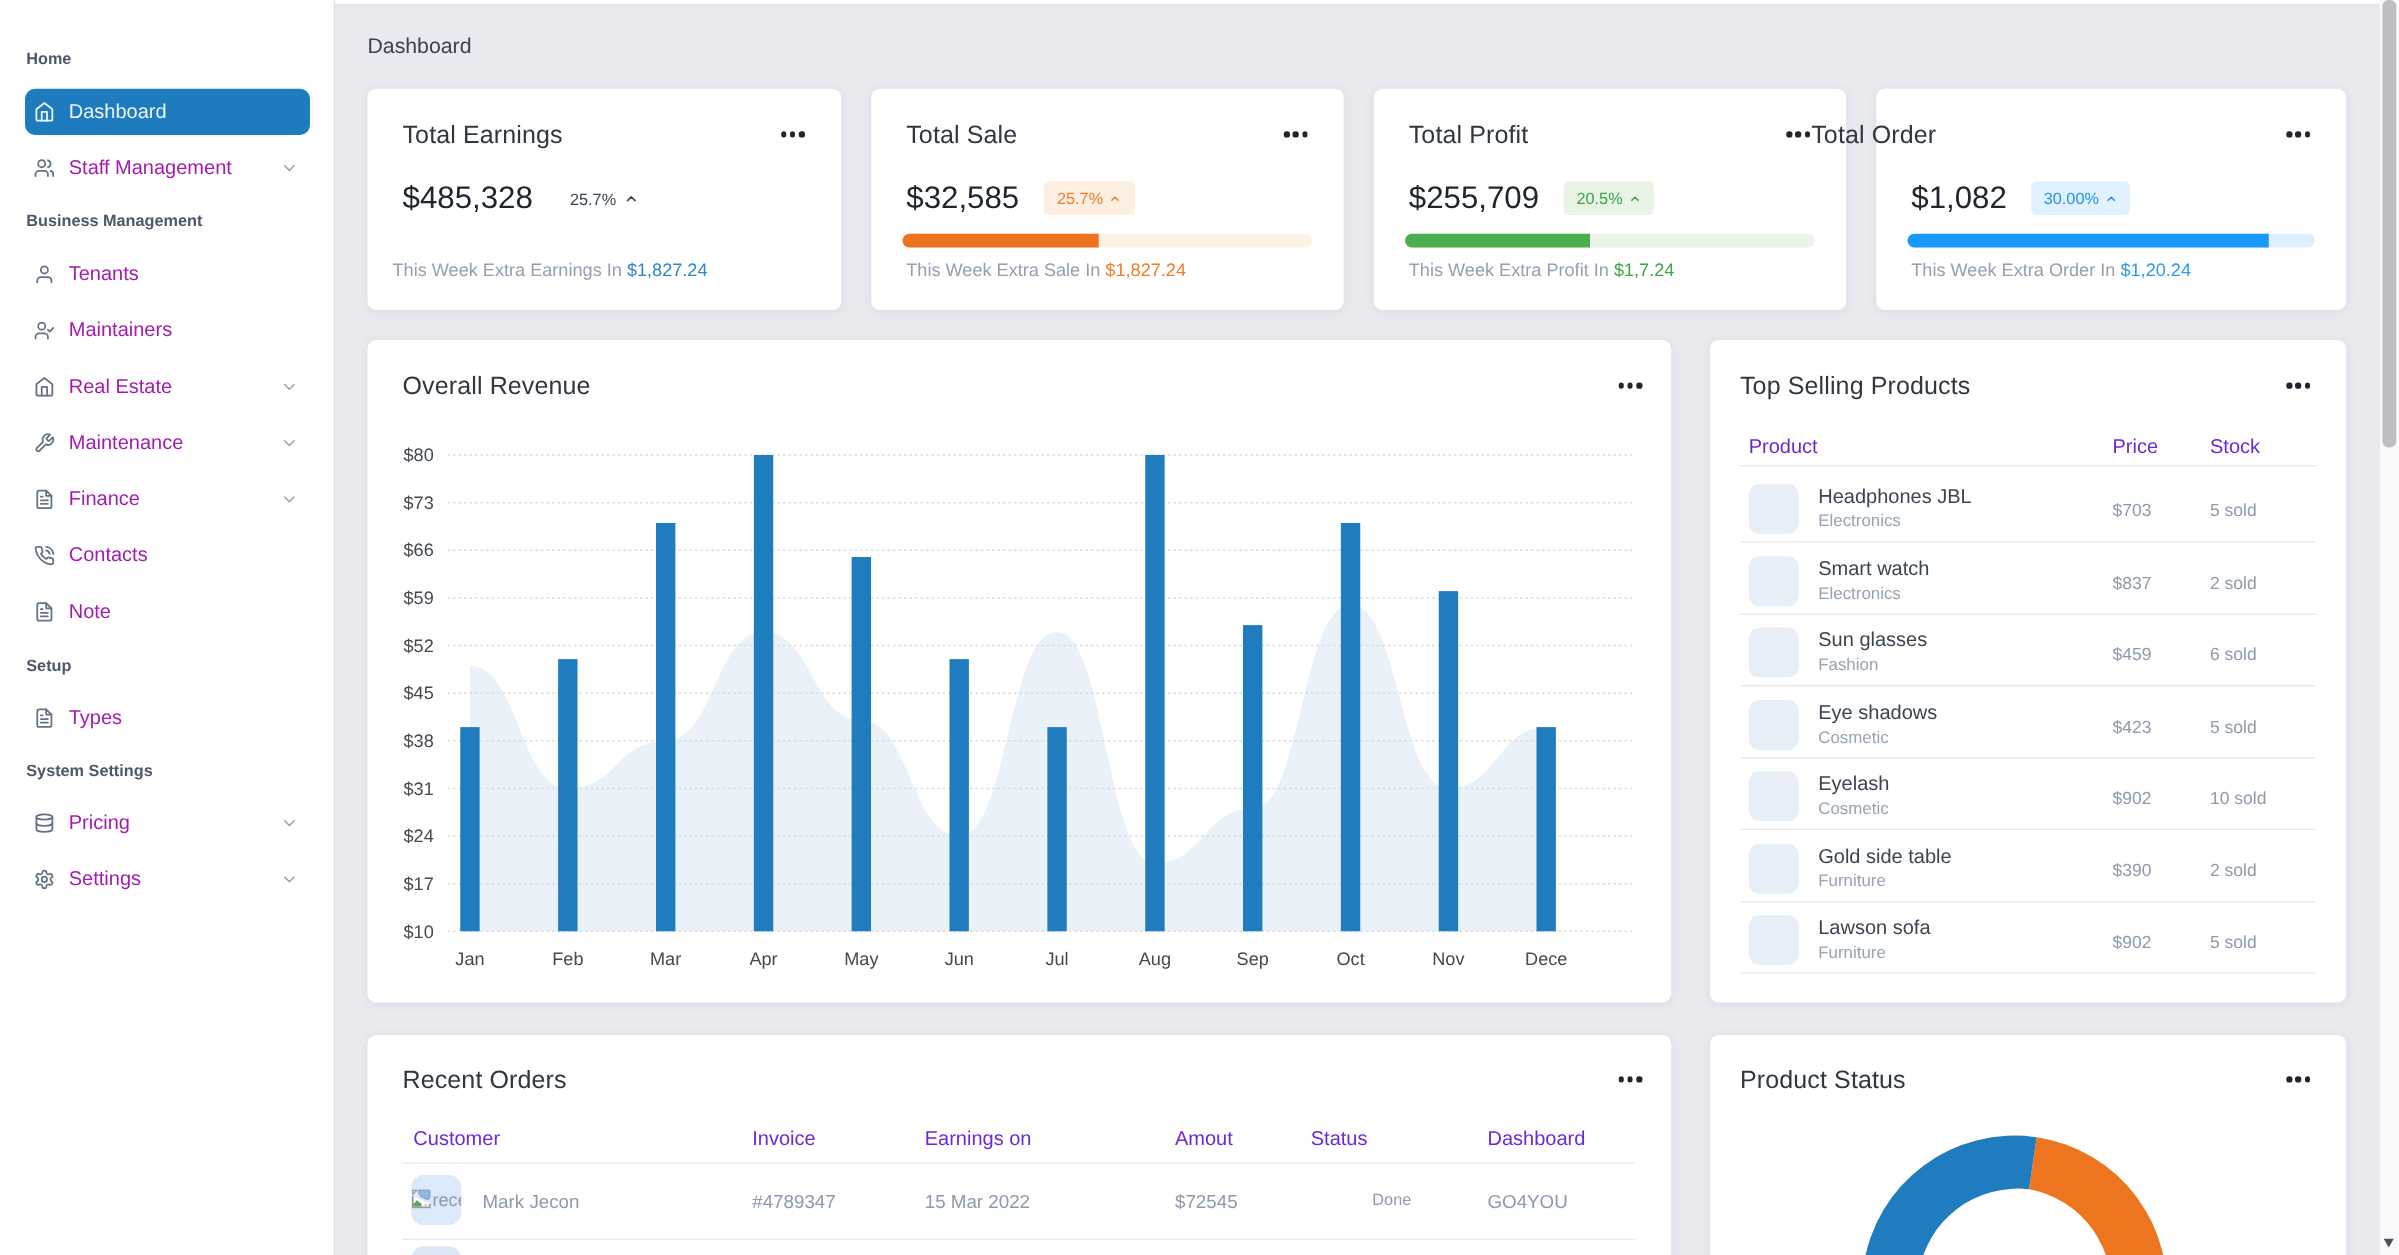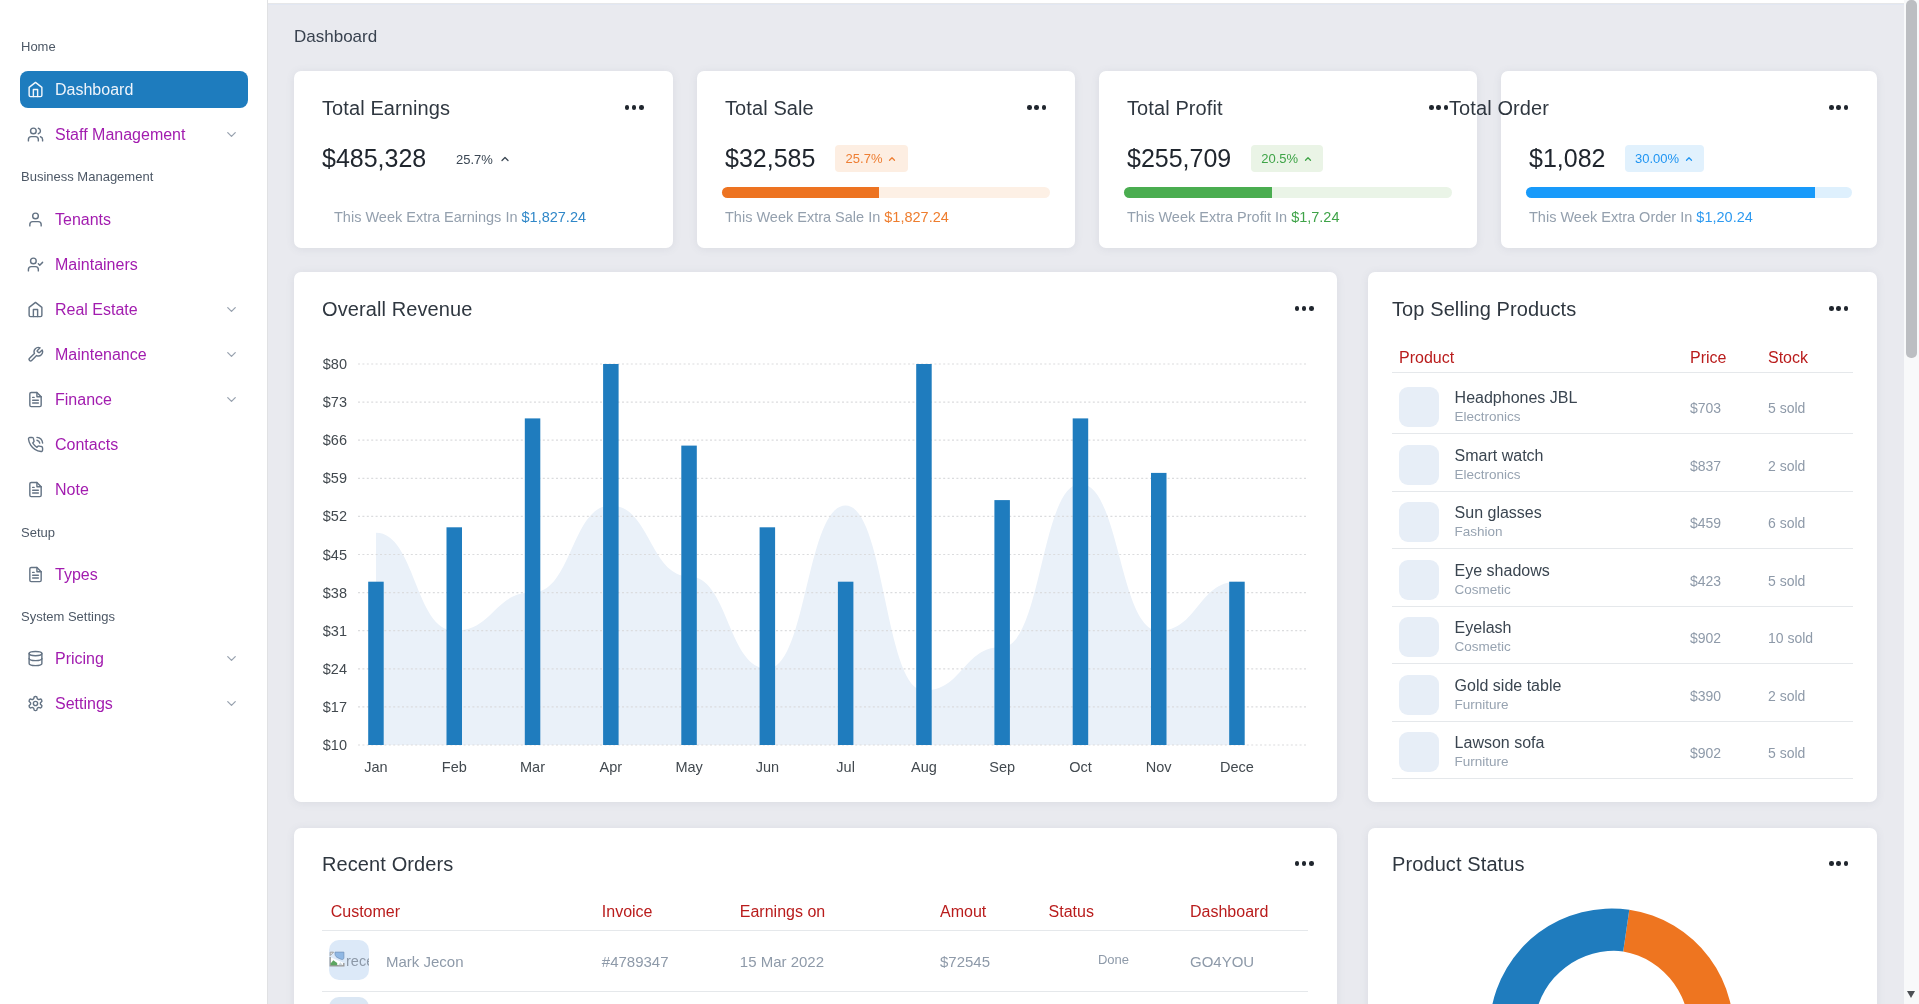--- a/index.html
+++ b/index.html
@@ -1,23 +1,23 @@
 <!DOCTYPE html>
 <html><head><meta charset="utf-8"><title>Dashboard</title>
 <style>
 *{margin:0;padding:0;box-sizing:border-box}
 html,body{width:1919px;height:1004px;overflow:hidden;background:#fff;font-family:"Liberation Sans",sans-serif;-webkit-font-smoothing:antialiased}
 .abs{position:absolute}
 .card{position:absolute;background:#fff;border-radius:7px;box-shadow:0 1px 8px rgba(90,100,120,.10)}
 .ctitle{position:absolute;font-size:20px;color:#2f3740;letter-spacing:.1px}
 .dots{position:absolute;display:flex;gap:2.7px}
 .dots i{width:4.6px;height:4.6px;border-radius:50%;background:#20262e;display:block}
-.shead{position:absolute;font-size:13px;font-weight:normal;color:#4d5866}
+.shead{position:absolute;font-size:13px;font-weight:bold;color:#4d5866}
 .sitem{position:absolute;font-size:16px;color:#a21caf}
-.thead{position:absolute;font-size:16px;color:#b91c1c}
+.thead{position:absolute;font-size:16px;color:#6d28d9}
 .tcell{position:absolute;font-size:15px;color:#8e9aa9}
 .sep{position:absolute;height:1px;background:#e5e8eb}
 </style></head><body>
 
 <div class="abs" style="left:0;top:3px;width:1904px;height:1px;background:#e6e7e9"></div>
 <div class="abs" style="left:268px;top:4px;width:1636px;height:1000px;background:#e9eaef;border-top:1px solid #e2e7f2"></div>
 <div class="abs" style="left:0;top:0;width:268px;height:1004px;background:#fff;border-right:1.2px solid #e0e1e3"></div>
 <div class="shead" style="left:21px;top:38.9px">Home</div>
 <div class="shead" style="left:21px;top:169.0px">Business Management</div>
 <div class="shead" style="left:21px;top:525.0px">Setup</div>
@@ -120,21 +120,21 @@
 <div class="dots" style="left:624.5px;top:105px">
     <i></i>
     <i></i>
     <i></i>
   </div>
 <div class="abs" style="left:322.0px;top:144px;font-size:25px;color:#20262e">$485,328</div>
 <div class="abs" style="left:456.0px;top:152px;font-size:13px;color:#3b4754">25.7%</div>
 <svg style="position:absolute;left:499.0px;top:153px;width:12px;height:12px" viewBox="0 0 24 24" fill="none" stroke="#3b4754" stroke-width="2.6" stroke-linecap="round" stroke-linejoin="round">
     <polyline points="6 15 12 9 18 15"></polyline>
   </svg>
-<div class="abs" style="left:334px;top:209px;font-size:14.5px;color:#94a0ae">This Week Extra Earnings In <span style="color:#2f87c8">$1,827.24</span></div>
+<div class="abs" style="left:314px;top:209px;font-size:14.5px;color:#94a0ae">This Week Extra Earnings In <span style="color:#2f87c8">$1,827.24</span></div>
 <div class="card" style="left:697.0px;top:71px;width:378.0px;height:176.5px"></div>
 <div class="ctitle" style="left:725.0px;top:97px">Total Sale</div>
 <div class="dots" style="left:1027.0px;top:105px">
     <i></i>
     <i></i>
     <i></i>
   </div>
 <div class="abs" style="left:725.0px;top:144px;font-size:25px;color:#20262e">$32,585</div>
 <div class="abs" style="left:835.3px;top:145.2px;width:72.5px;height:27px;background:#fdeee2;border-radius:4px;display:flex;align-items:center;justify-content:center;font-size:13px;color:#ee7e33">25.7%<svg style="width:10px;height:10px;margin-left:5px" viewBox="0 0 24 24" fill="none" stroke="#ee7e33" stroke-width="3" stroke-linecap="round" stroke-linejoin="round">
       <polyline points="6 15 12 9 18 15"></polyline>

